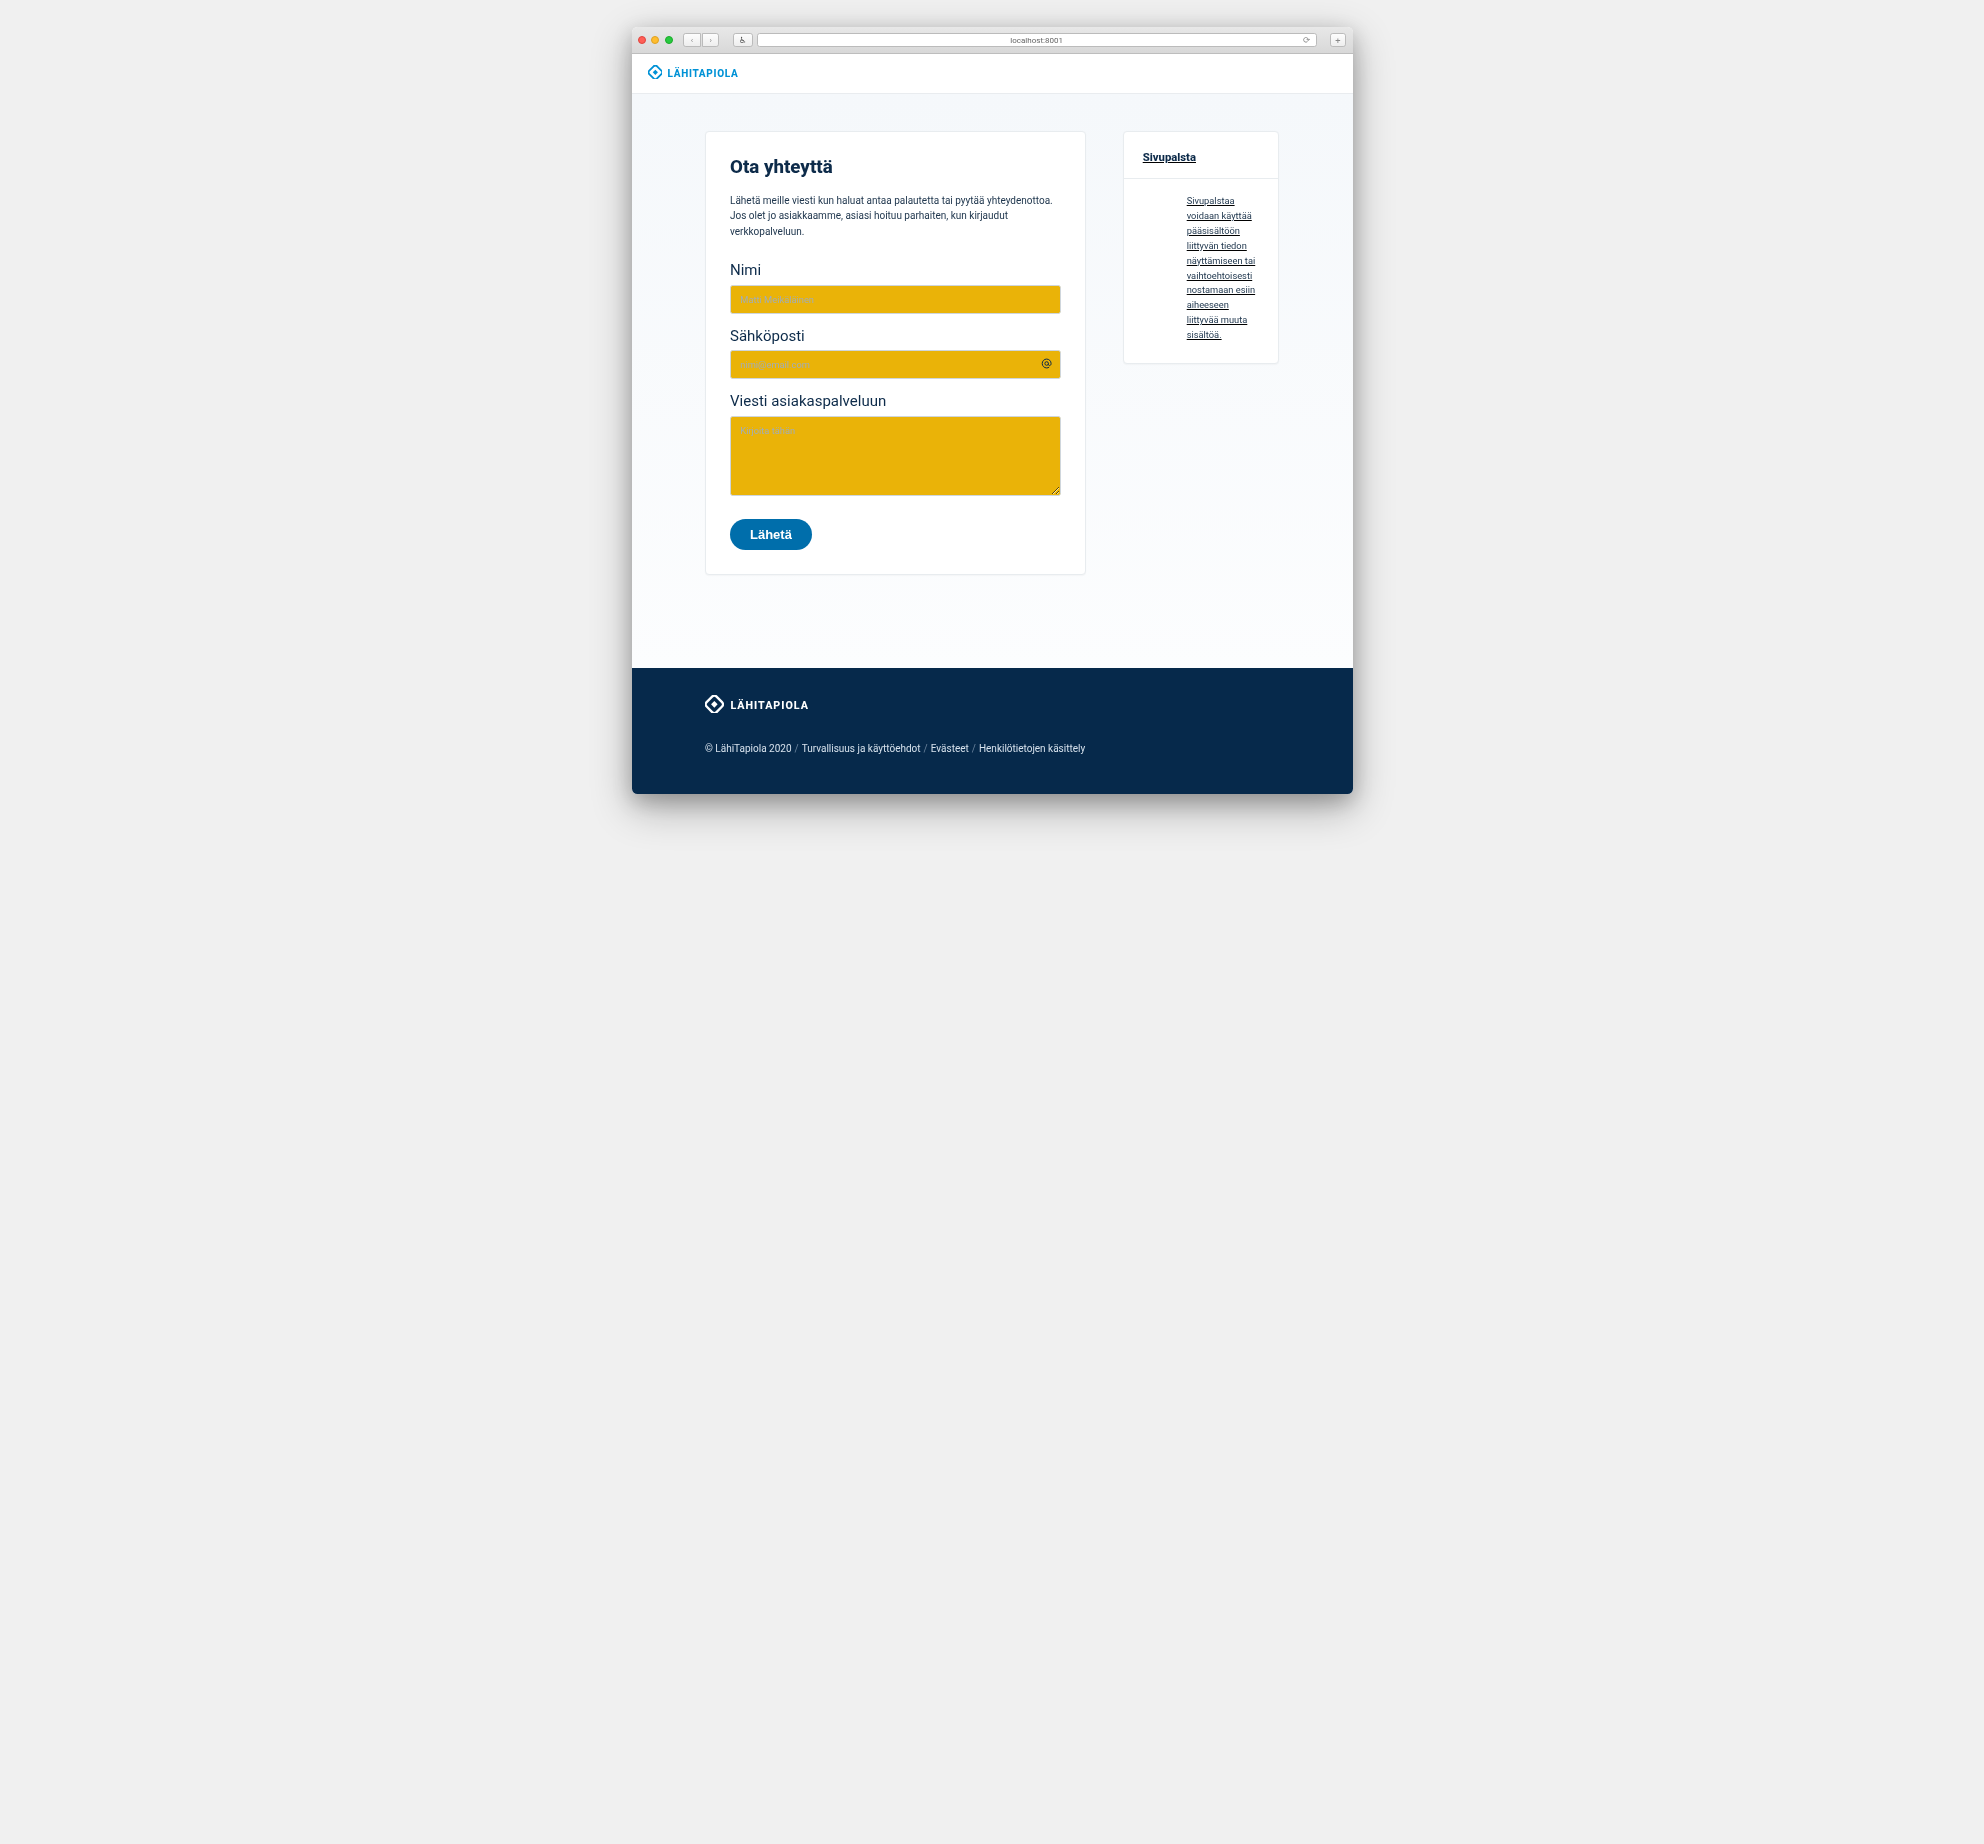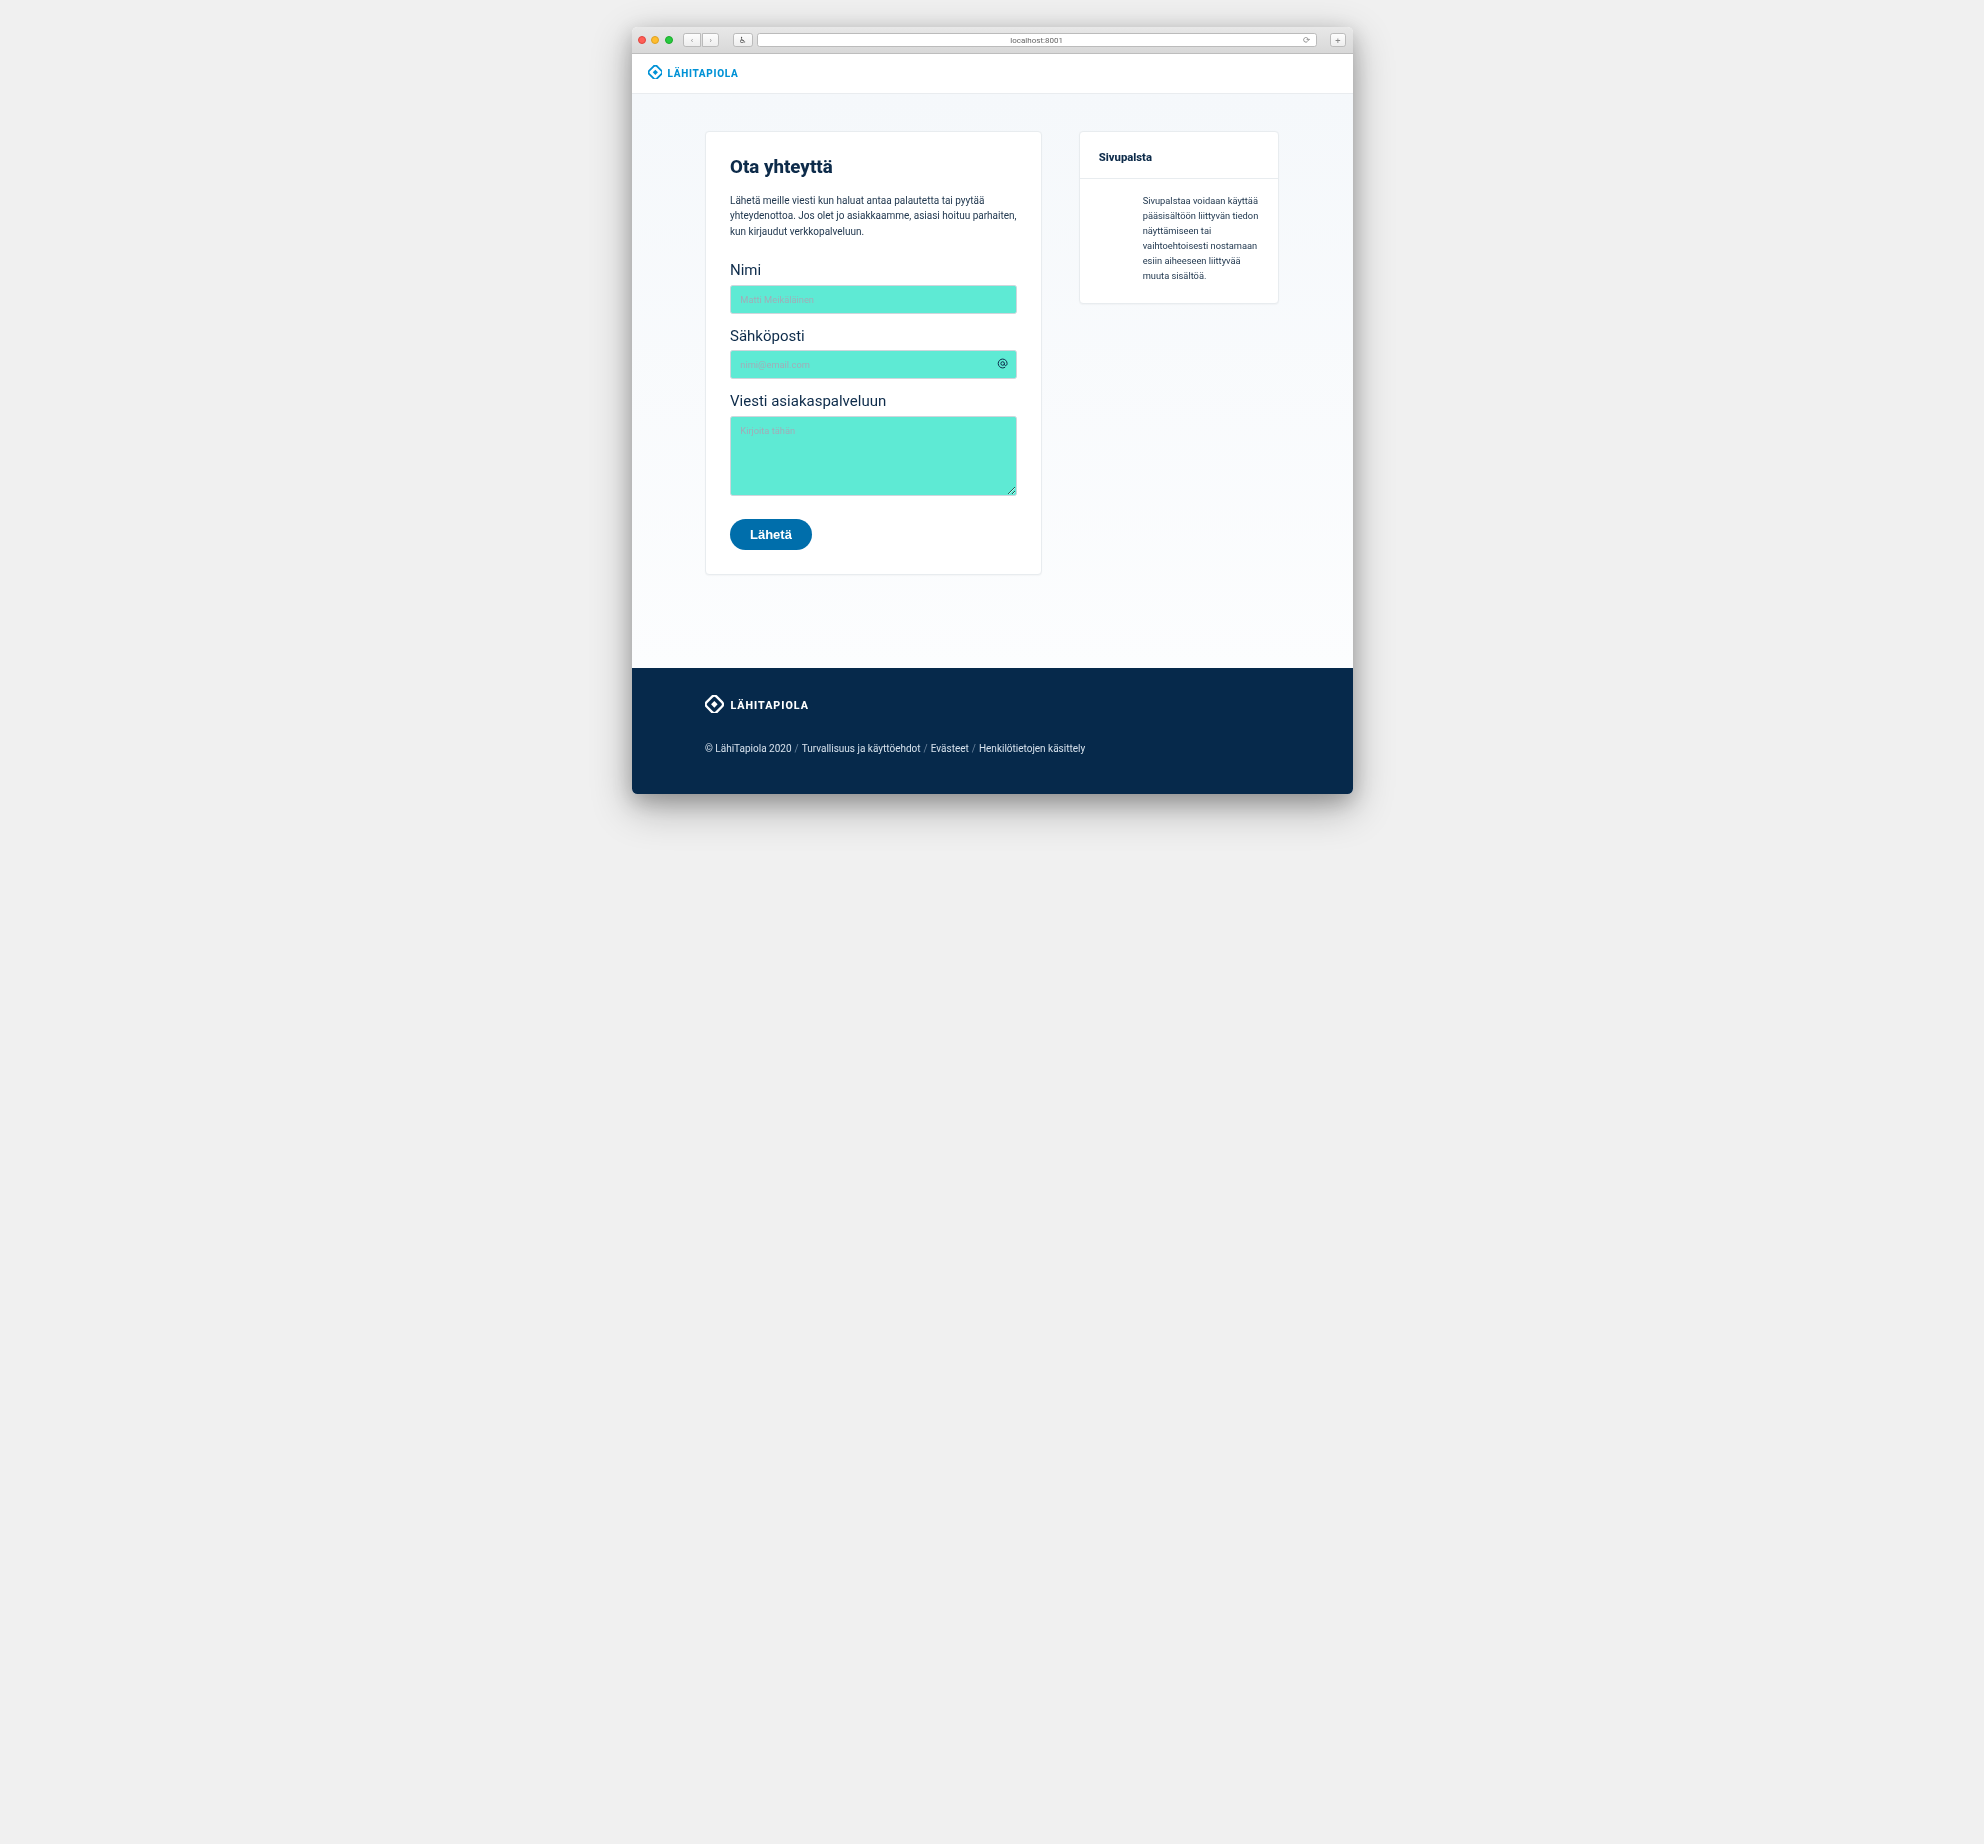--- a/index.html
+++ b/index.html
@@ -83,21 +83,21 @@
       padding: 37px 0 93px 0;
     }
     .container { width: 574px; margin: 0 auto; display: flex; gap: 37px; align-items: flex-start; }
     .card {
       background: #fff;
       border: 0.7px solid #e8ecef;
       border-radius: 4px;
       box-shadow: 0 0.7px 1.3px rgba(0,0,0,0.03);
     }
     .main-card { flex: 1; padding: 24px; }
-    .side-card { width: 200px; }
+    .side-card { width: 156px; text-decoration: underline; }
     .side-head { padding: 18.7px 18.7px 14.7px 18.7px; border-bottom: 0.7px solid #e8ecef; }
     .side-body { padding: 14.7px 18.7px 20px 18.7px; }
     h1 {
       color: #0d2b4a;
       font-size: 18.7px;
       font-weight: 800;
       margin-bottom: 14.7px;
     }
     .side-head h2 {
       color: #0d2b4a; font-size: 11.3px; font-weight: 800;
@@ -108,21 +108,21 @@
     .field label { display: block; color: #0d2b4a; font-size: 15px; font-weight: 400; margin-bottom: 5.3px; }
     .input-wrap { position: relative; }
     .field input, .field textarea {
       width: 100%;
       padding: 8px 9.3px;
       border: 0.7px solid #cfd6dc;
       border-radius: 2.7px;
       font-size: 9.3px;
       font-family: inherit;
       color: #0d2b4a;
-      background: #5eead4;
+      background: #eab308;
     }
     .field input::placeholder, .field textarea::placeholder { color: #a1adb8; }
     .field textarea { min-height: 80px; resize: vertical; }
     .at-icon {
       position: absolute; right: 8px; top: 50%; transform: translateY(-50%);
       color: #0d2b4a; font-size: 12px; pointer-events: none;
     }
     .submit-btn {
       background: #006eab;
       color: #fff;

